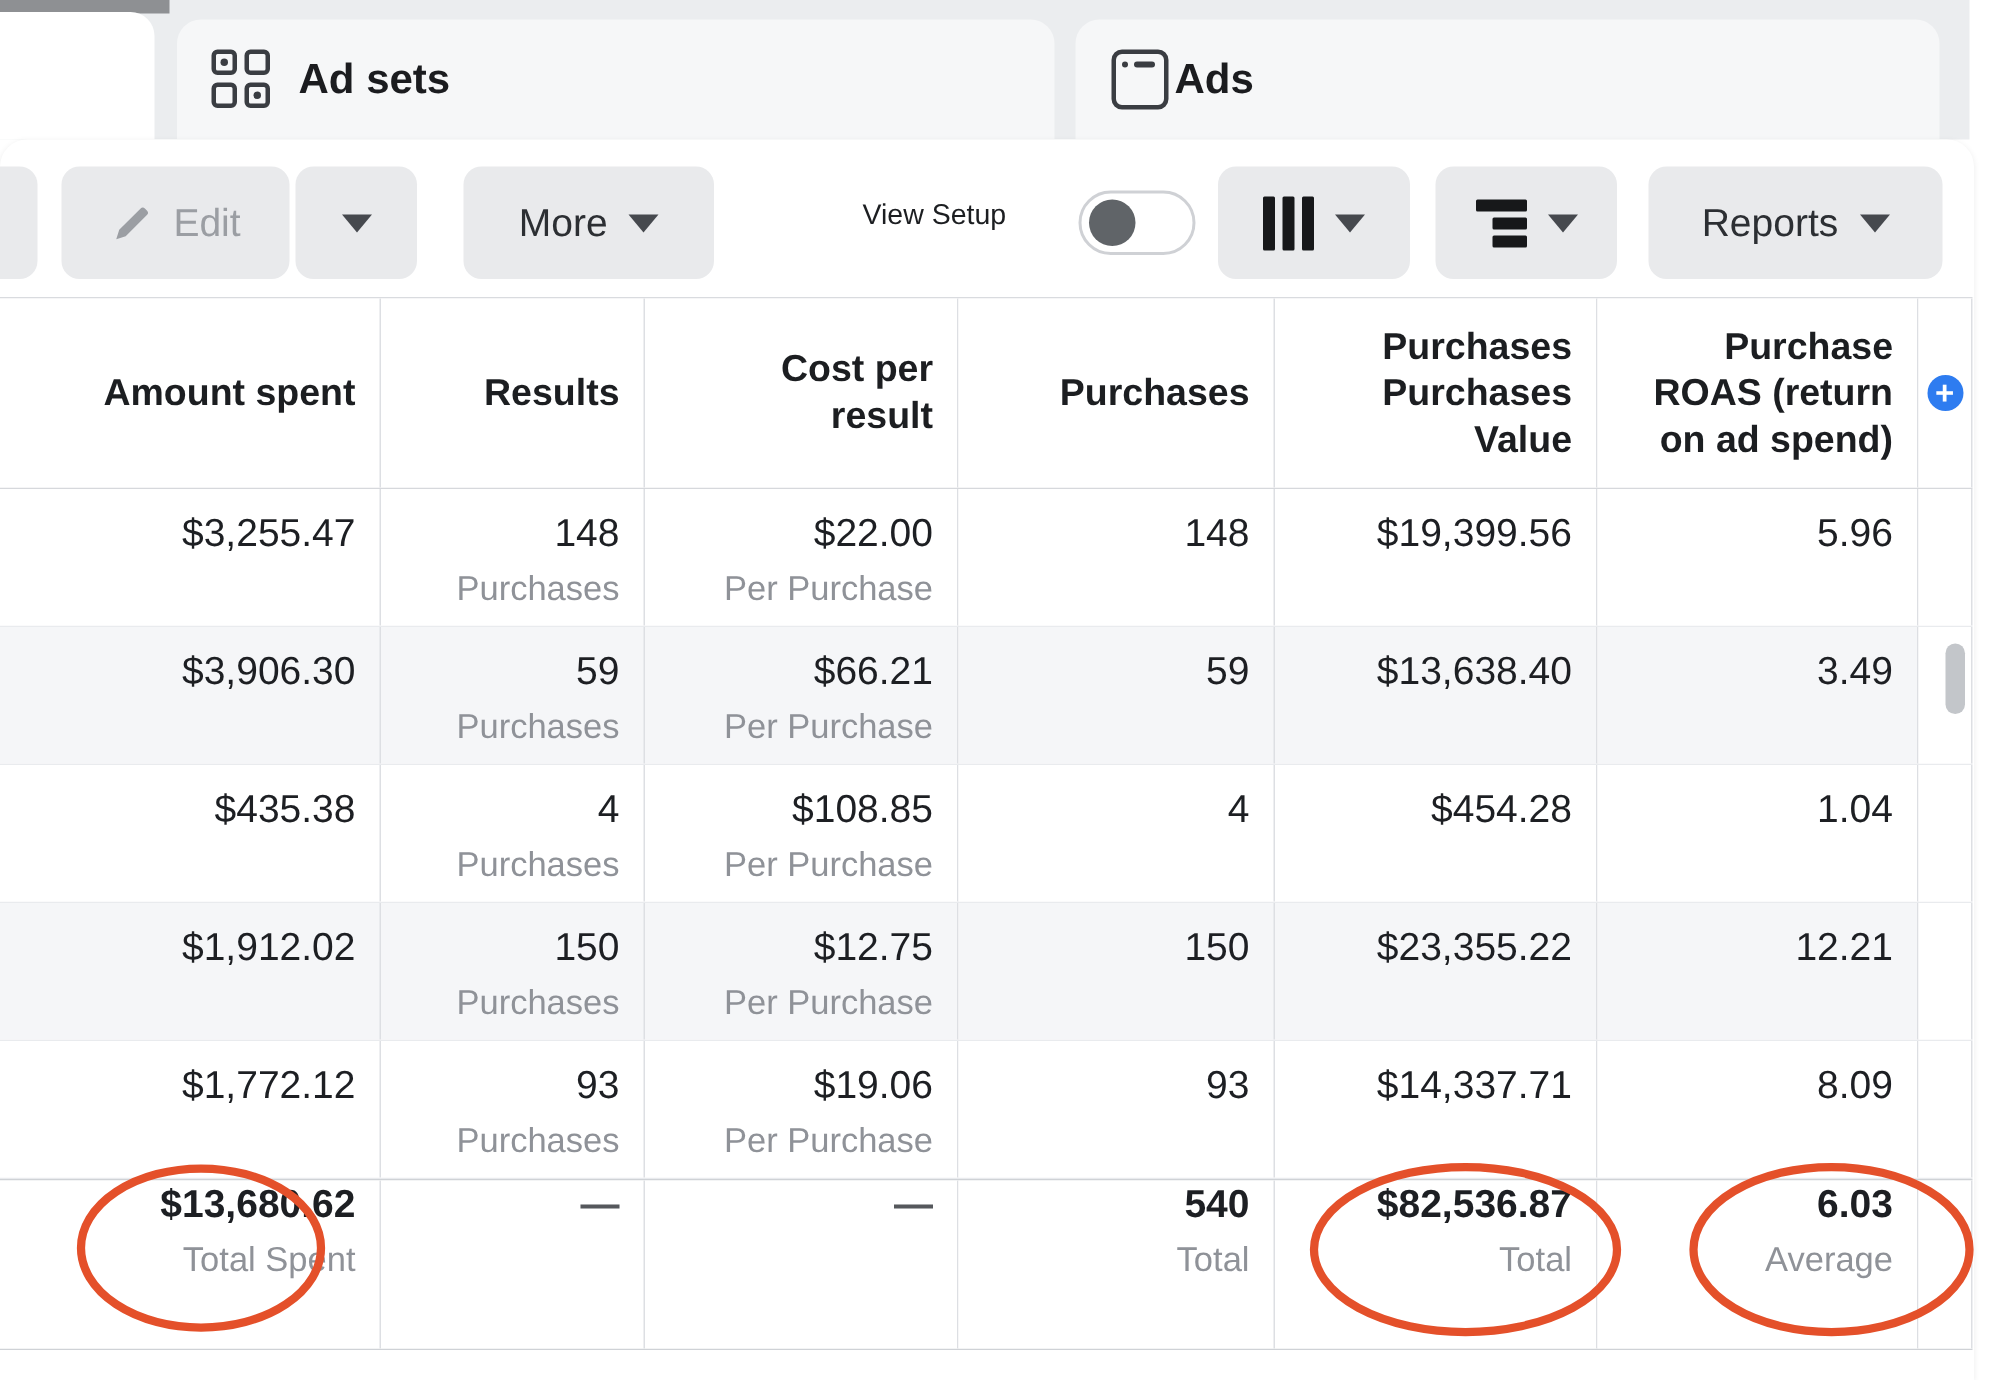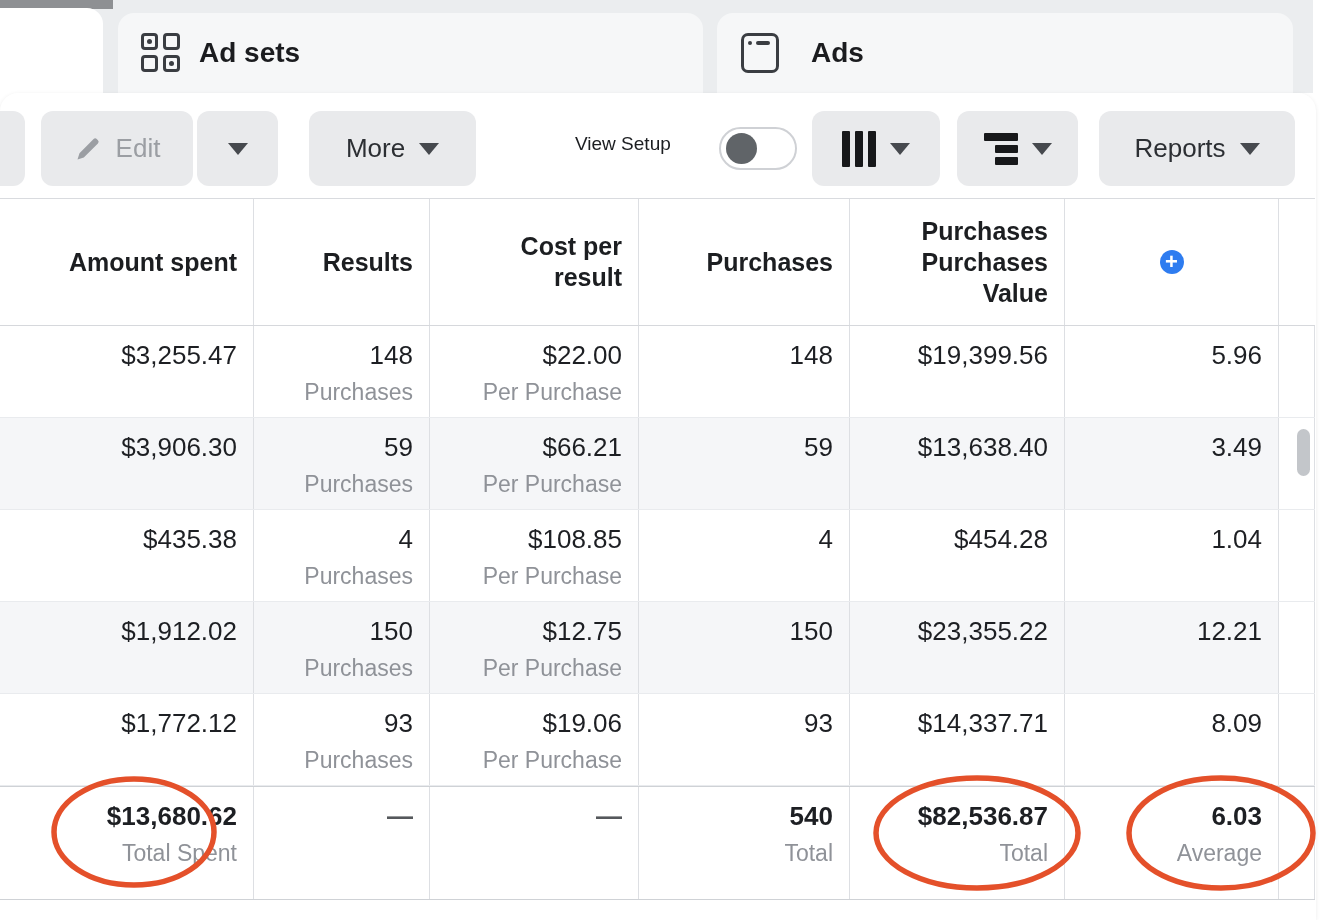--- a/index.html
+++ b/index.html
@@ -76,21 +76,21 @@
   .th:nth-child(6) .hlabel{ max-width:165px; }
   .th.gutter{ align-items:center; justify-content:center; }
 
   .tr-body .td{ height:91px; padding-top:14px; }
   .tr-body{ border-bottom:1px solid #e9ebee; }
   .tr-body.stripe .td:not(.gutter){ background:#f5f6f8; }
   .val{ font-size:26px; line-height:30px; color:#1d1f23; }
   .sub{ font-size:23px; line-height:28px; color:#8f9298; margin-top:8px; }
 
   .tr-total{ border-top:1px solid #cfd2d6; border-bottom:1px solid #cfd2d6; }
-  .tr-total .td{ height:112px; padding-top:14px; }
+  .tr-total .td{ height:112px; padding-top:0; }
   .tr-total .val{ font-weight:700; }
   .dash{ font-size:26px; font-weight:700; color:#55585c; }
 
   .add-col{ width:24px; height:24px; border-radius:50%; background:#2e7cf0; color:#fff; cursor:pointer;
             display:flex; align-items:center; justify-content:center; font-size:22px; font-weight:700; line-height:1; }
   .scroll-thumb{ position:absolute; left:1297px; top:336px; width:13px; height:47px; background:#c3c6ca; border-radius:7px; cursor:grab; }
 
   
   .annotations{ position:absolute; left:0; top:0; width:1328px; height:920px; pointer-events:none; }
 </style>
@@ -108,21 +108,21 @@
       <span class="sq dot"></span>
         <span class="sq"></span>
         <span class="sq"></span>
         <span class="sq dot"></span>
     </span>
     <span class="tab-label" style="margin-left:18px;">Ad sets</span>
   </div>
 
   <div class="tab" style="left:717px; width:576px;">
     <span class="window-icon" style="margin-left:24px;"></span>
-    <span class="tab-label" style="margin-left:32px;">Ads</span>
+    <span class="tab-label" style="margin-left:4px;">Ads</span>
   </div>
 
   <div class="panel">
 
     <div class="btn btn-sliver"></div>
 
     <div class="btn btn-edit">
       <svg class="pencil" viewBox="0 0 24 24">
         <path d="M3 21l1.7-5.4L16.8 3.5a1.9 1.9 0 0 1 2.7 0l1 1a1.9 1.9 0 0 1 0 2.7L8.4 19.3 3 21z"></path>
       </svg>
@@ -176,20 +176,23 @@
           </div>
         <div class="th">
             <span class="hlabel">Cost per result</span>
           </div>
         <div class="th">
             <span class="hlabel">Purchases</span>
           </div>
         <div class="th">
             <span class="hlabel">Purchases Purchases Value</span>
           </div>
+        <div class="th">
+            <span class="hlabel">Purchase ROAS (return on ad spend)</span>
+          </div>
         <div class="th gutter">
           <span class="add-col">+</span>
         </div>
       </div>
 
       <div class="tr tr-body">
         <div class="td">
             <div class="val">$3,255.47</div>
           </div>
         <div class="td">

